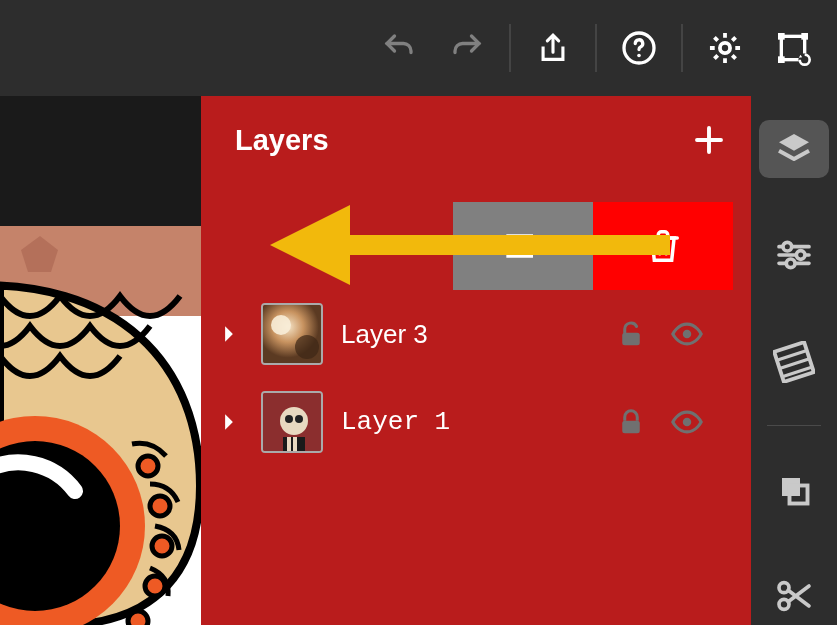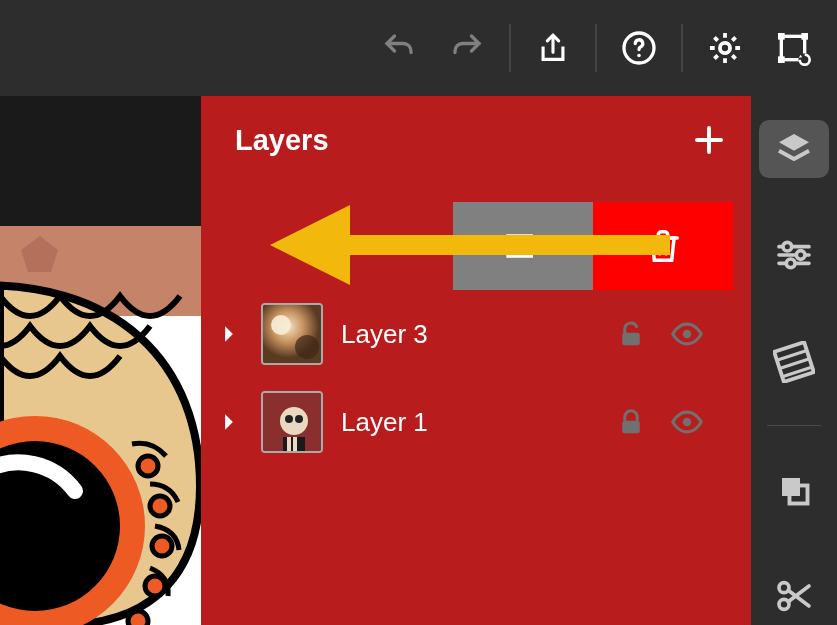--- a/index.html
+++ b/index.html
@@ -133,21 +133,21 @@
   .layer-row {
     position: absolute;
     left: 0;
     right: 36px;
     height: 88px;
     display: flex;
     align-items: center;
     padding-left: 18px;
   }
   .layer-row.r1 { top: 194px; }
-  .layer-row.r2 { top: 282px; }
+  .layer-row.r2 { top: 282px; font-family: Liberation Mono, monospace; }
   .disclosure {
     width: 20px;
     display: flex;
     align-items: center;
     justify-content: center;
   }
   .thumb {
     width: 62px;
     height: 62px;
     border: 2px solid #aaa;

